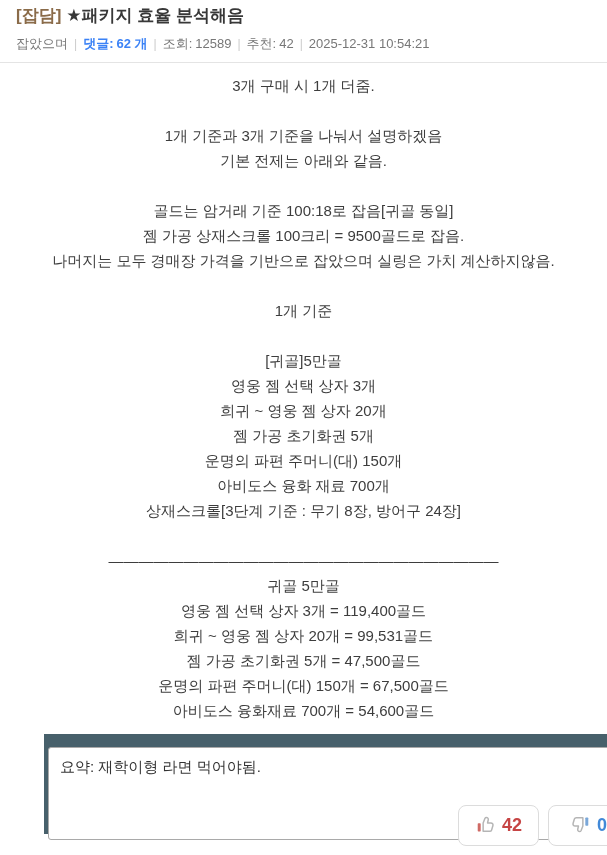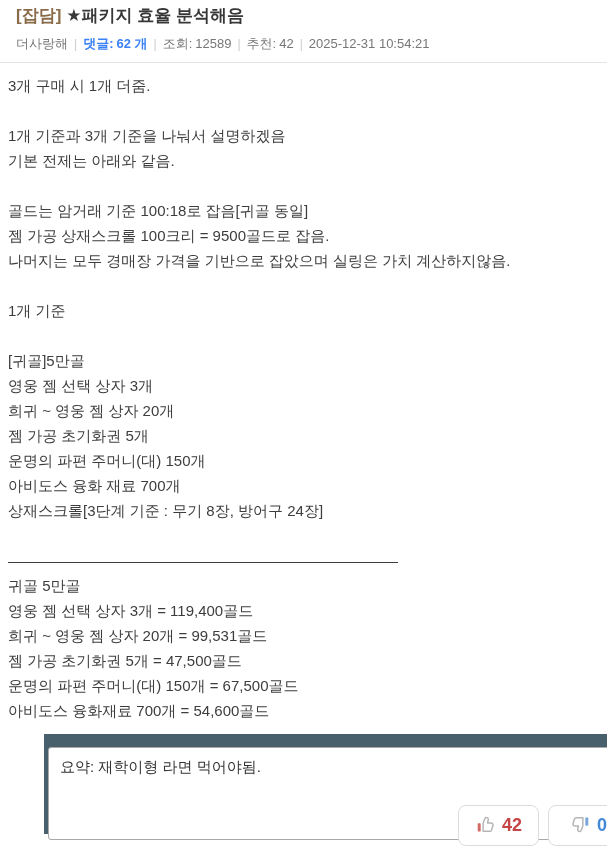--- a/index.html
+++ b/index.html
@@ -40,21 +40,21 @@
   .meta-bold { color: #3b82f6; font-weight: bold; }
   .meta-label { margin-right: 3px; }
 
   .rule {
     border: none;
     border-top: 1px solid #e4e4e4;
     margin-top: 10px;
   }
 
   
-  .post-body { padding: 10px 8px 0 8px; }
+  .post-body { padding: 10px 8px 0 8px; text-align: center; }
   .post-body .line {
     height: 25px;
     line-height: 25px;
     font-size: 15px;
     color: #3d3d3d;
     white-space: pre;
     overflow: hidden;
   }
 
   
@@ -101,21 +101,21 @@
   .vote-count.down { color: var(--down-color, #4189d8); }
 </style>
 </head>
 <body>
 
 <div class="header">
   <div class="title-row">
     <span class="category">[잡담]</span><span>★패키지 효율 분석해음</span>
   </div>
   <div class="meta-row">
-    <span>더사랑해</span><span class="sep">|</span><span class="meta-bold"><span class="meta-label">댓글:</span><span>62 개</span></span><span class="sep">|</span><span class="meta-label">조회:</span><span>12589</span><span class="sep">|</span><span class="meta-label">추천:</span><span>42</span><span class="sep">|</span><span>2025-12-31 10:54:21</span>
+    <span>잡았으며</span><span class="sep">|</span><span class="meta-bold"><span class="meta-label">댓글:</span><span>62 개</span></span><span class="sep">|</span><span class="meta-label">조회:</span><span>12589</span><span class="sep">|</span><span class="meta-label">추천:</span><span>42</span><span class="sep">|</span><span>2025-12-31 10:54:21</span>
   </div>
 </div>
 
 <hr class="rule">
 
 <div class="post-body">
     <div class="line">3개 구매 시 1개 더줌.</div>
     <div class="line">&nbsp;</div>
     <div class="line">1개 기준과 3개 기준을 나눠서 설명하겠음</div>
     <div class="line">기본 전제는 아래와 같음.</div>

